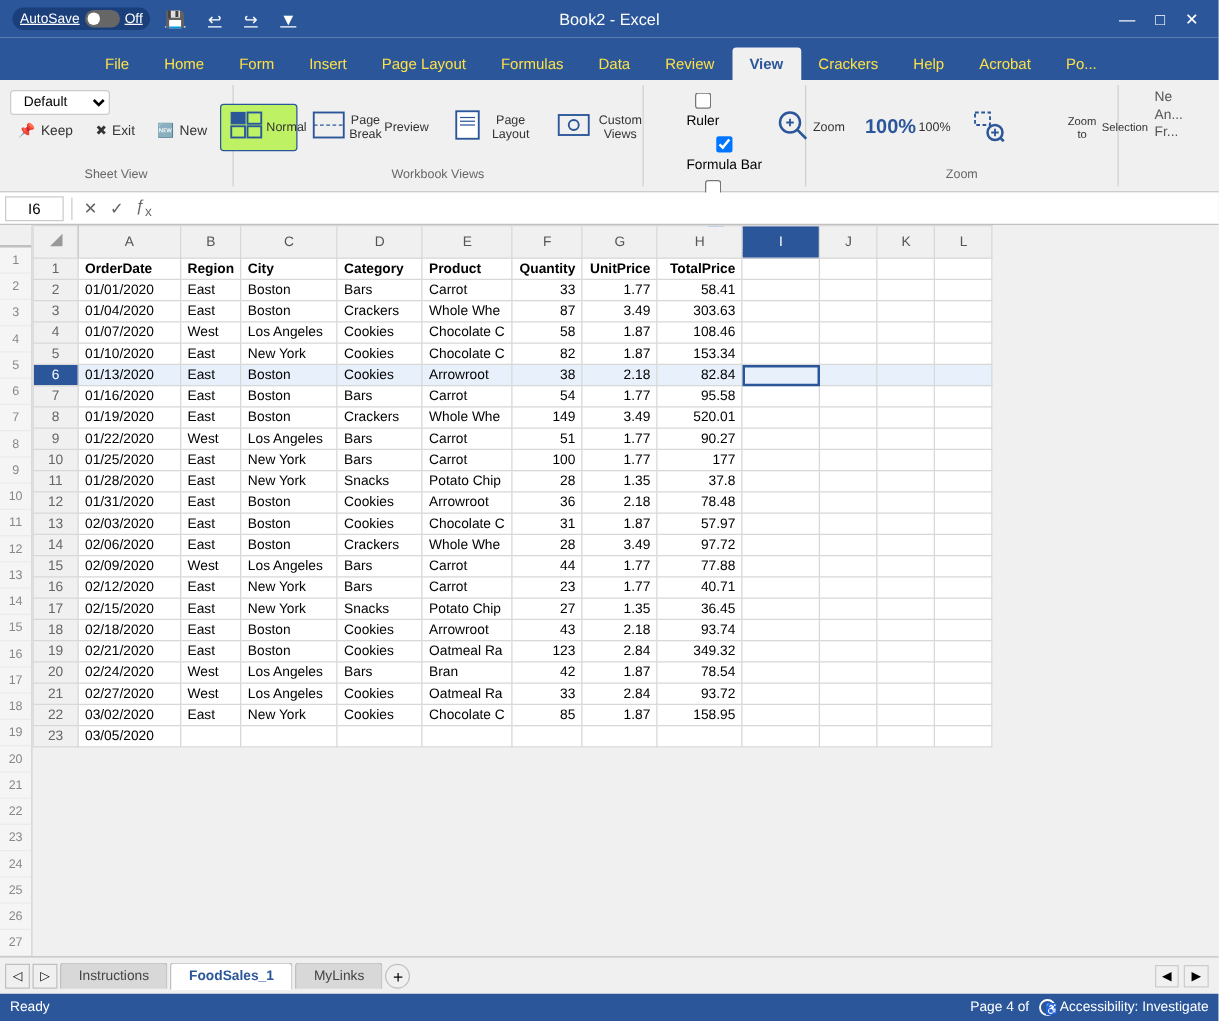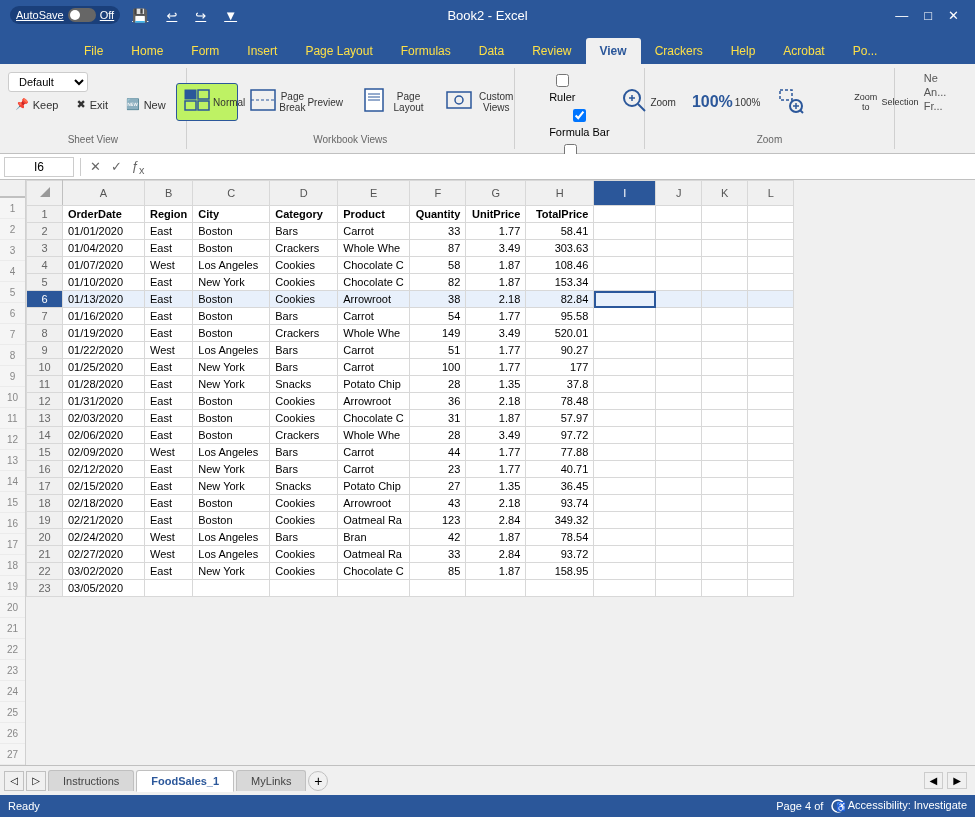--- a/index.html
+++ b/index.html
@@ -139,21 +139,21 @@
     .formula-bar {
       height: 26px;
       background: white;
       border-bottom: 1px solid #c0c0c0;
       display: flex;
       align-items: center;
       padding: 0 4px;
       gap: 4px;
     }
     .cell-ref-box {
-      width: 70px;
+      width: 47px;
       border: 1px solid #ccc;
       padding: 2px 6px;
       font-size: 12px;
       text-align: center;
     }
     .formula-divider { width: 1px; height: 18px; background: #ccc; margin: 0 2px; }
     .formula-btn { background: none; border: none; cursor: pointer; font-size: 13px; color: #666; padding: 2px 3px; }
     .formula-input { flex: 1; border: none; outline: none; font-size: 12px; padding: 2px 4px; }
 
     

